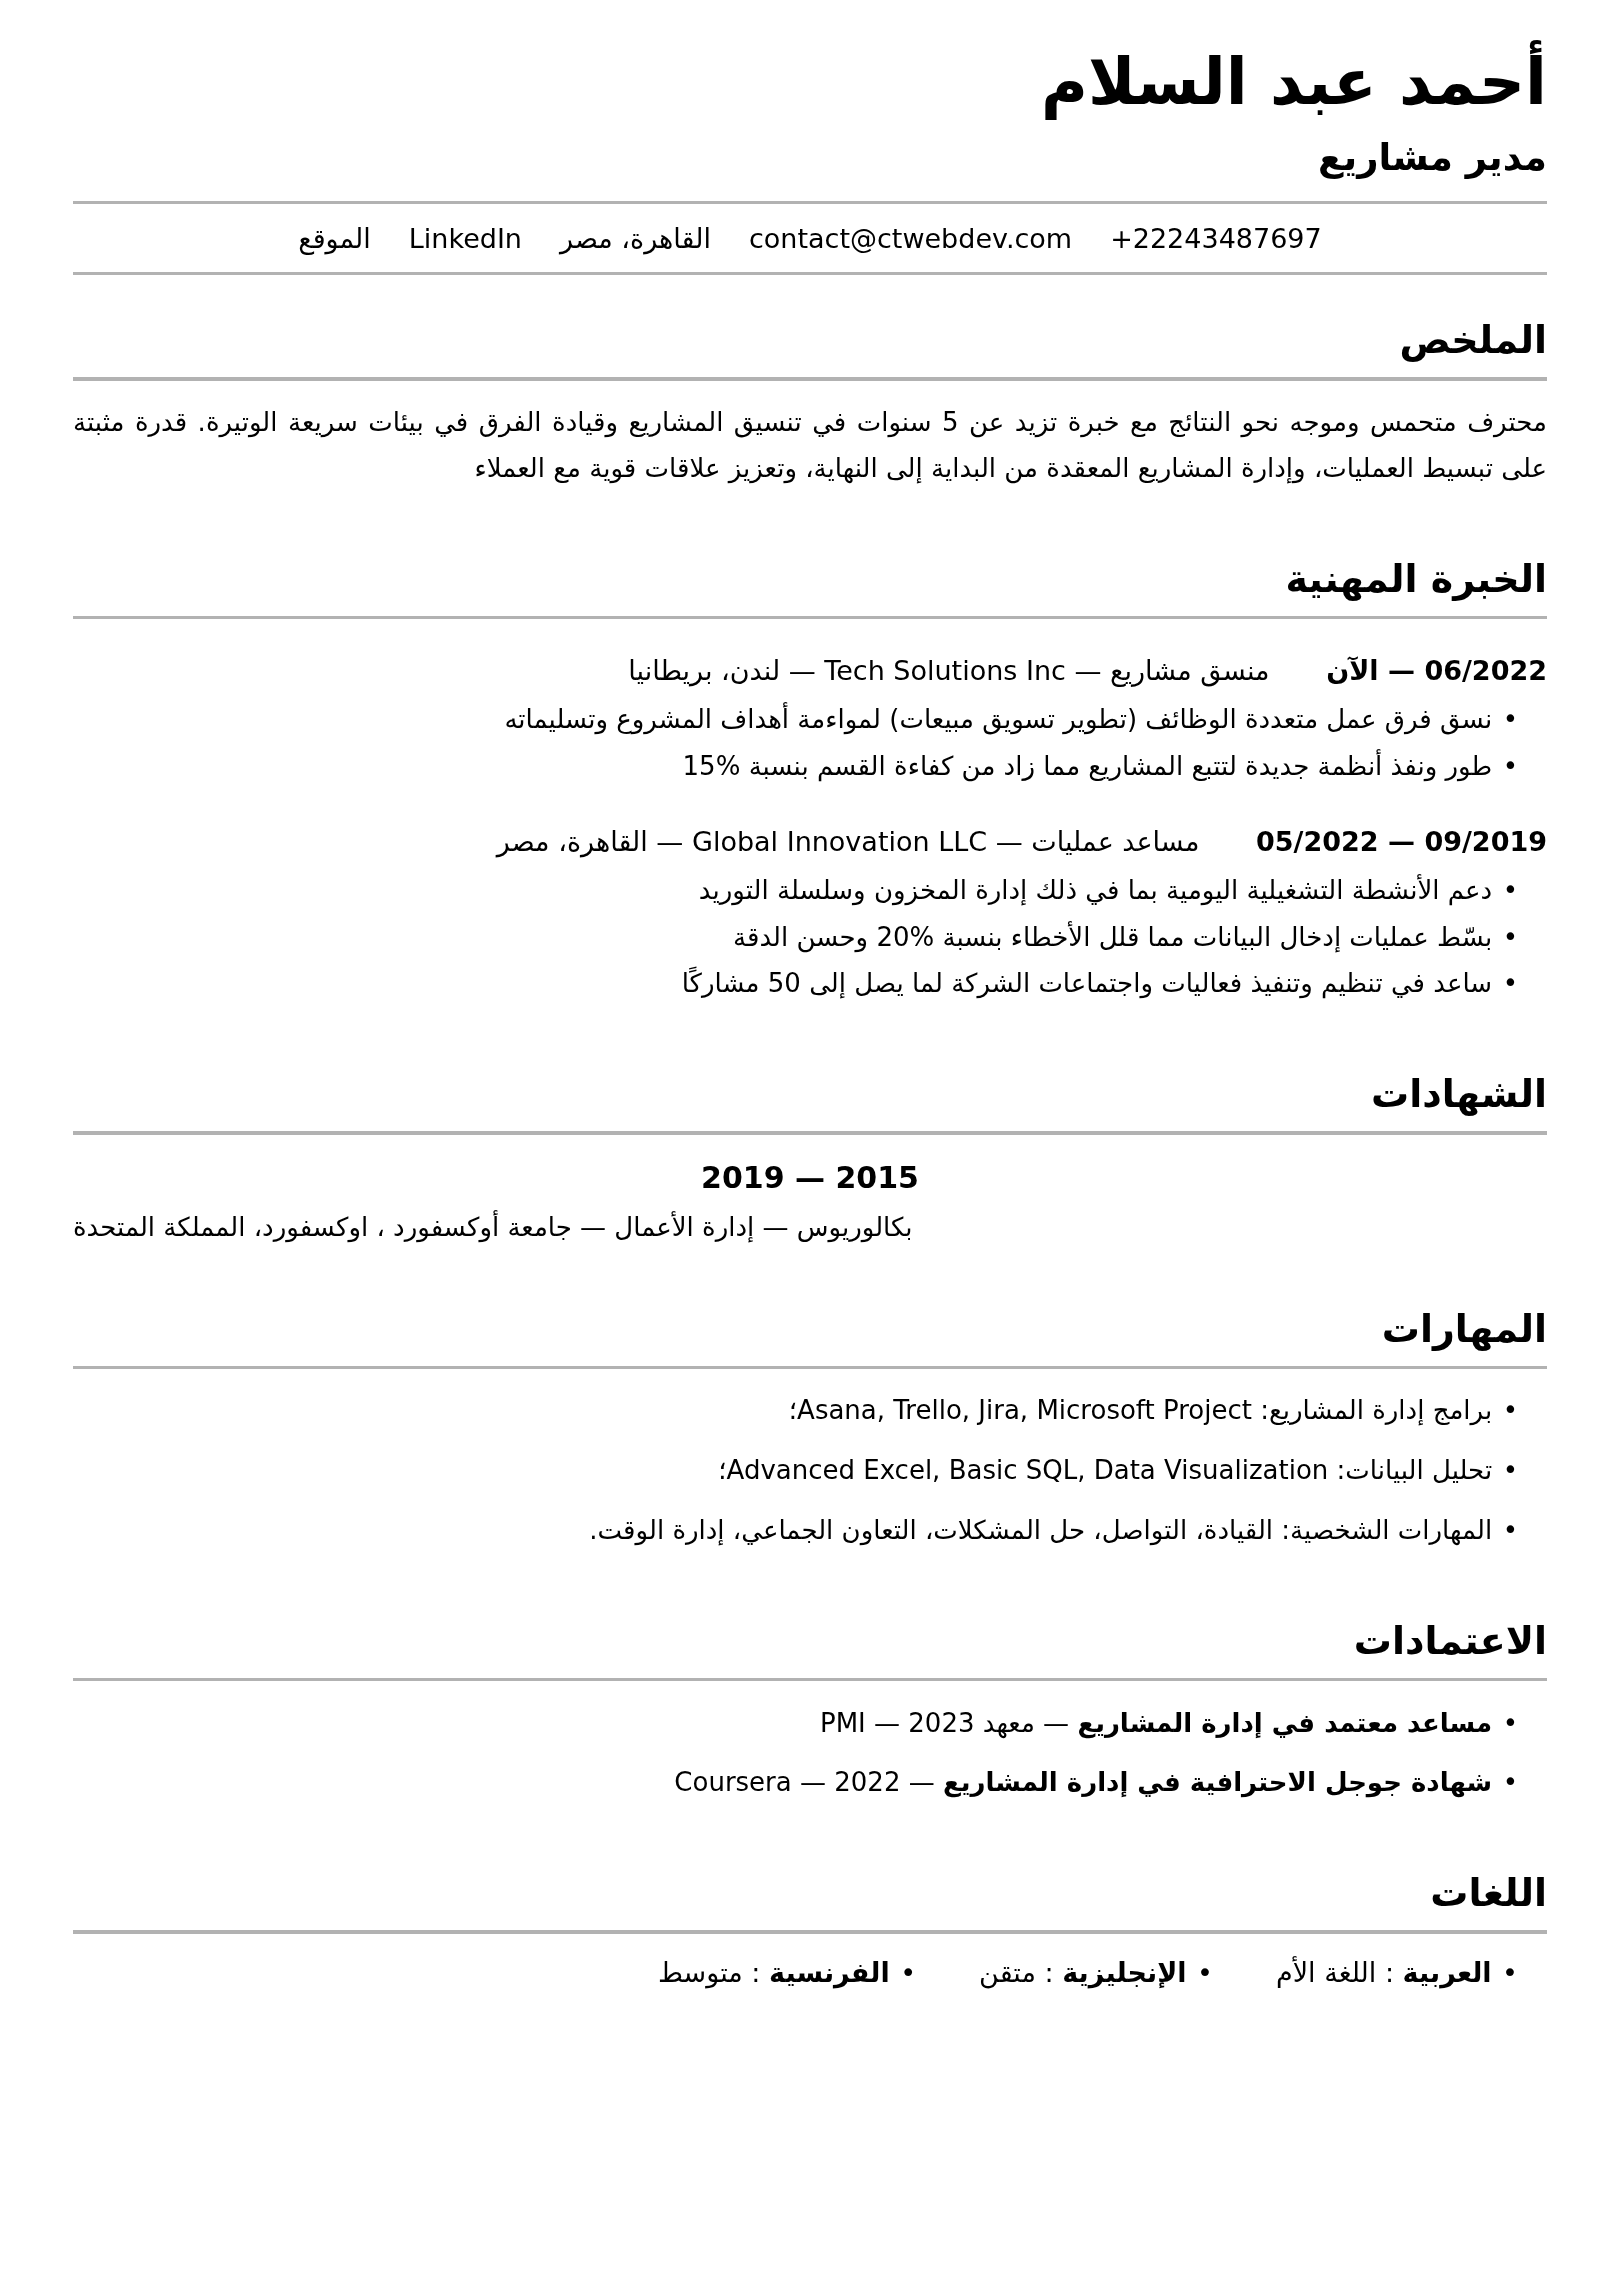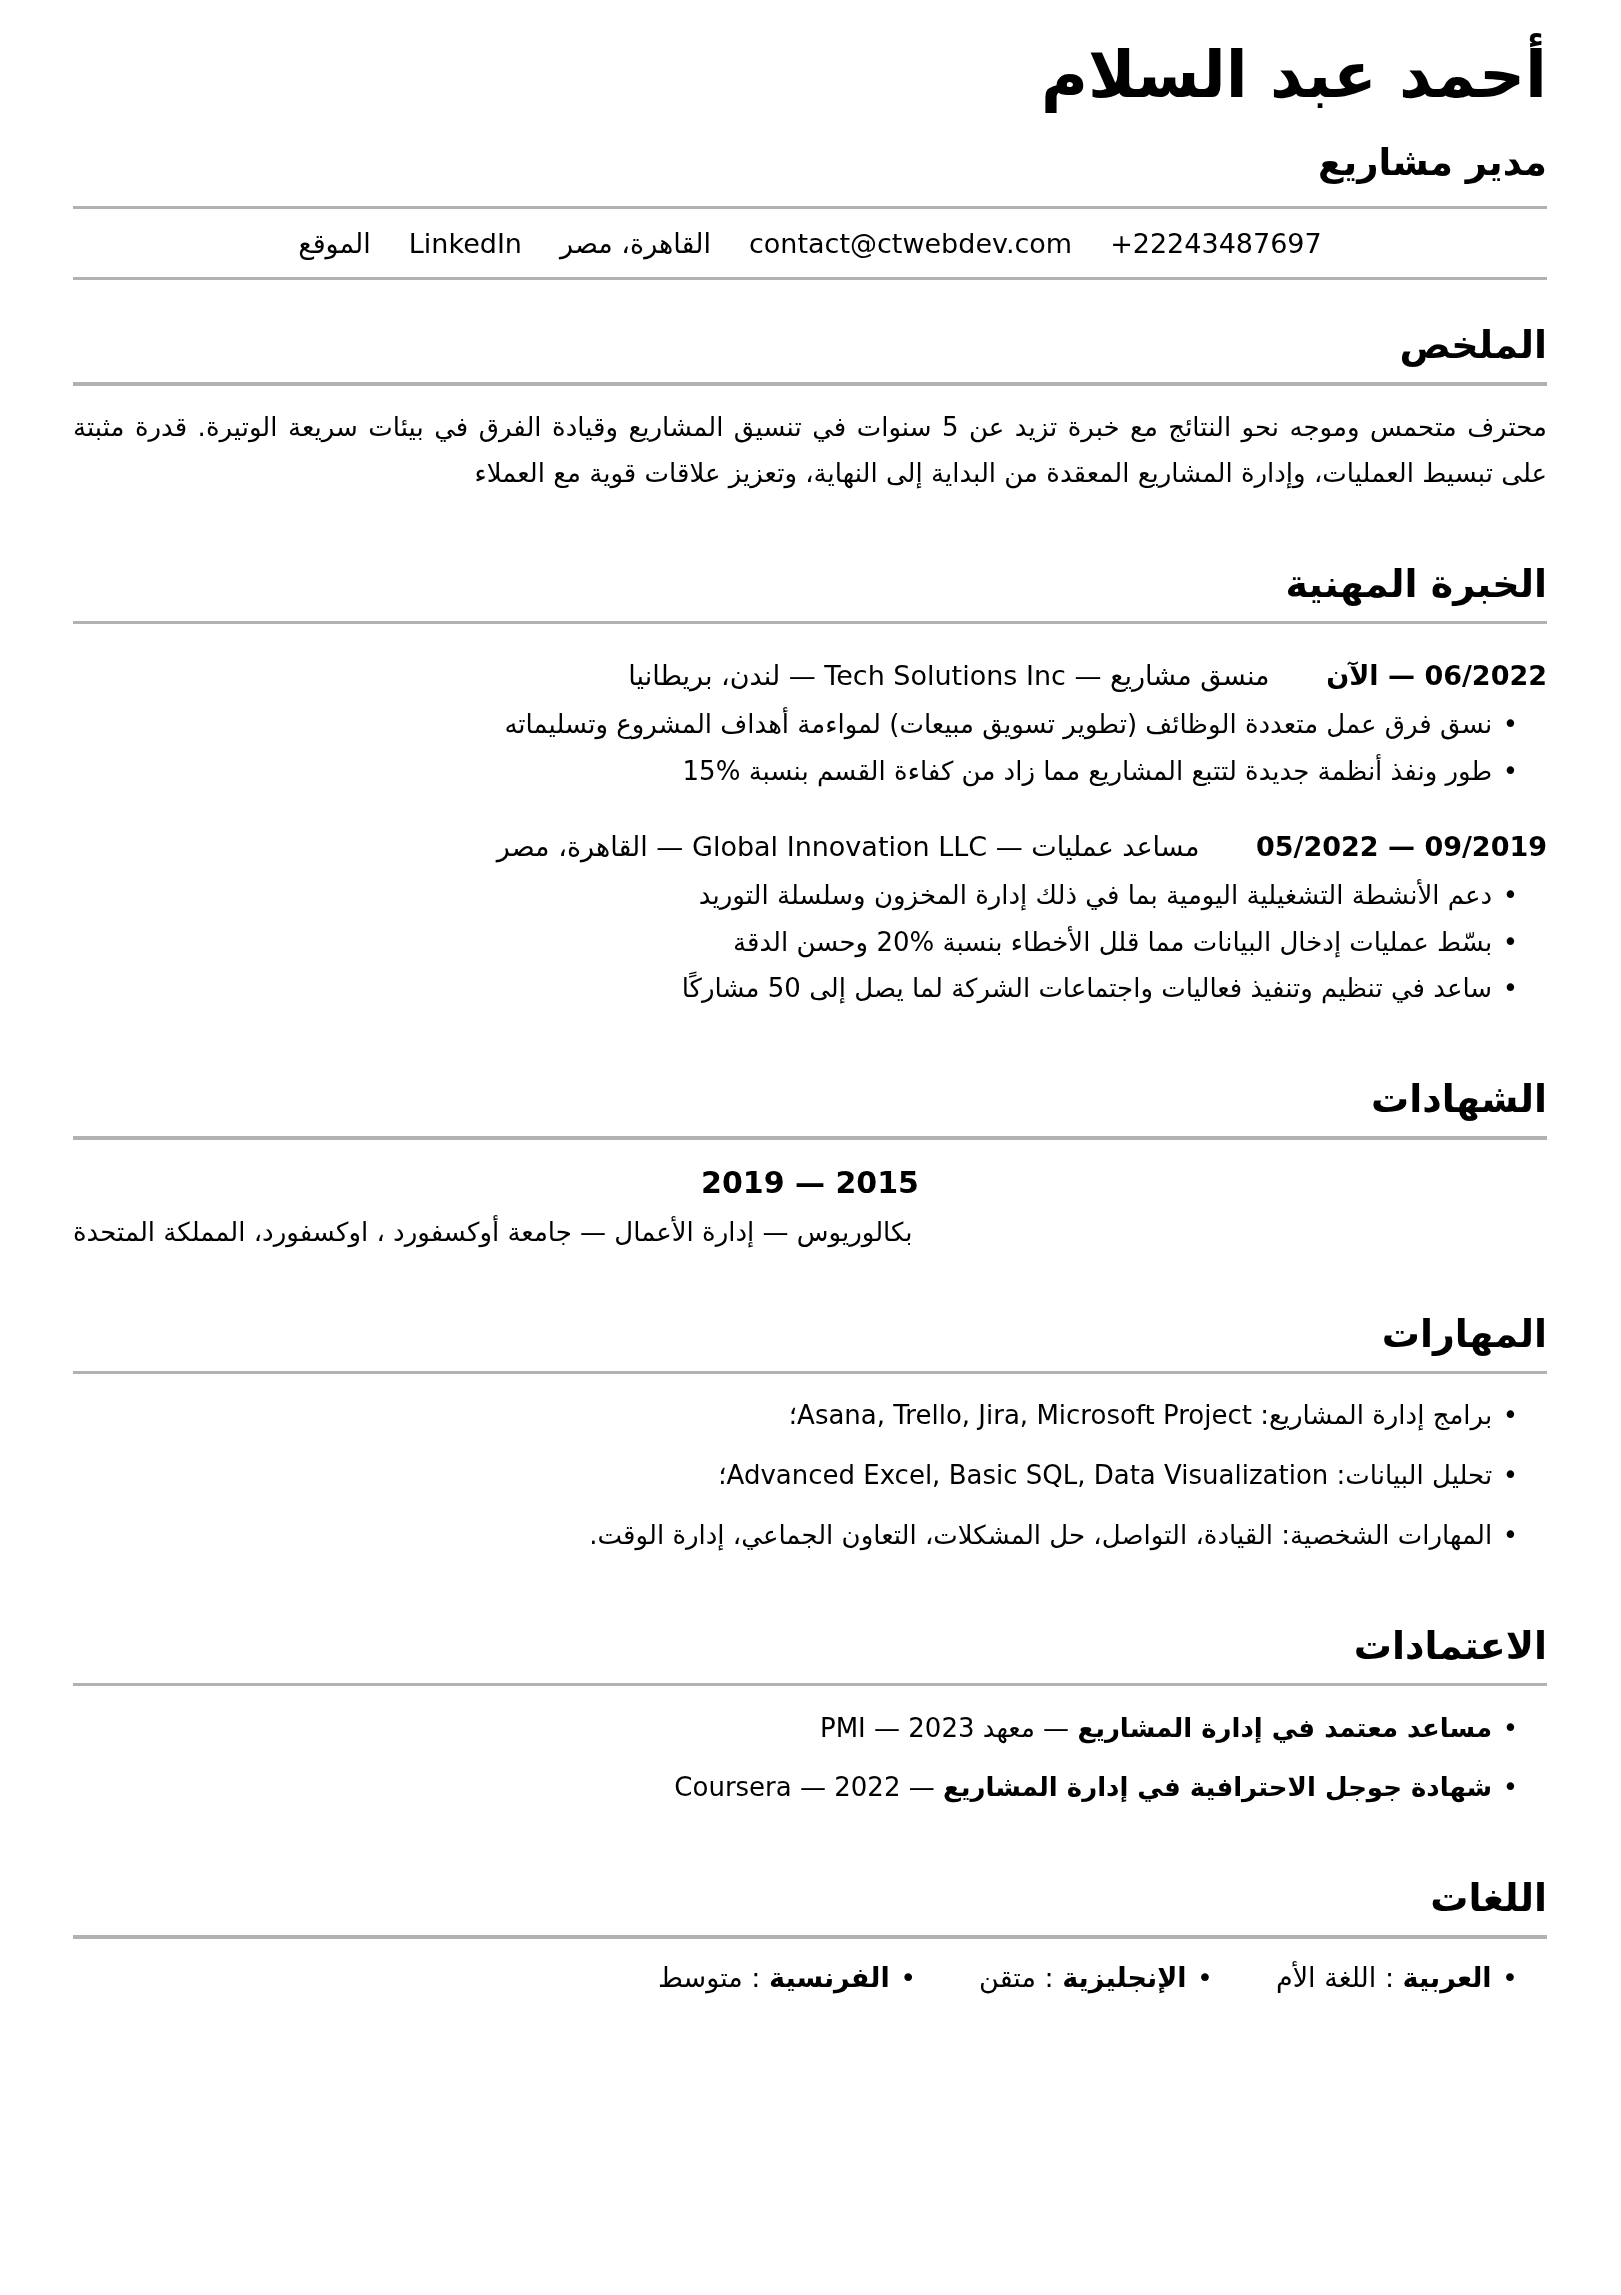--- a/index.html
+++ b/index.html
@@ -1,26 +1,26 @@
 <!DOCTYPE html>
 <html lang="ar" dir="rtl" style="font-size:10.5px"><head>
 <meta charset="utf-8">
 <style>
   html,body{margin:0;padding:0;background:#ffffff;}
   .page{
     width:1622px;height:2295px;box-sizing:border-box;
-    padding:15px 74px 0 74px;
+    padding:22px 74px 0 74px;
     direction:rtl;
     font-family:"DejaVu Sans",sans-serif;
     color:#000;background:#fff;
     overflow:hidden;
   }
   
   .name{font-size:64px;font-weight:bold;margin:14.4px 0 0 0;line-height:1.45;text-align:right;}
-  .headline{font-size:37px;font-weight:bold;margin-top:18px;line-height:1.25;text-align:right;}
+  .headline{font-size:37px;font-weight:bold;margin-top:6px;line-height:1.25;text-align:right;}
   .rule{height:3.3px;background:#b2b2b2;border:0;margin:0;}
   .rule-top{margin-top:19.6px;}
   .contact{
     display:flex;justify-content:center;align-items:center;
     gap:38px;font-size:27px;padding:18.3px 0;white-space:nowrap;
   }
   .contact .item{display:inline-block;}
   
   .section{margin-top:63px;}
   .section.first{margin-top:41px;}

